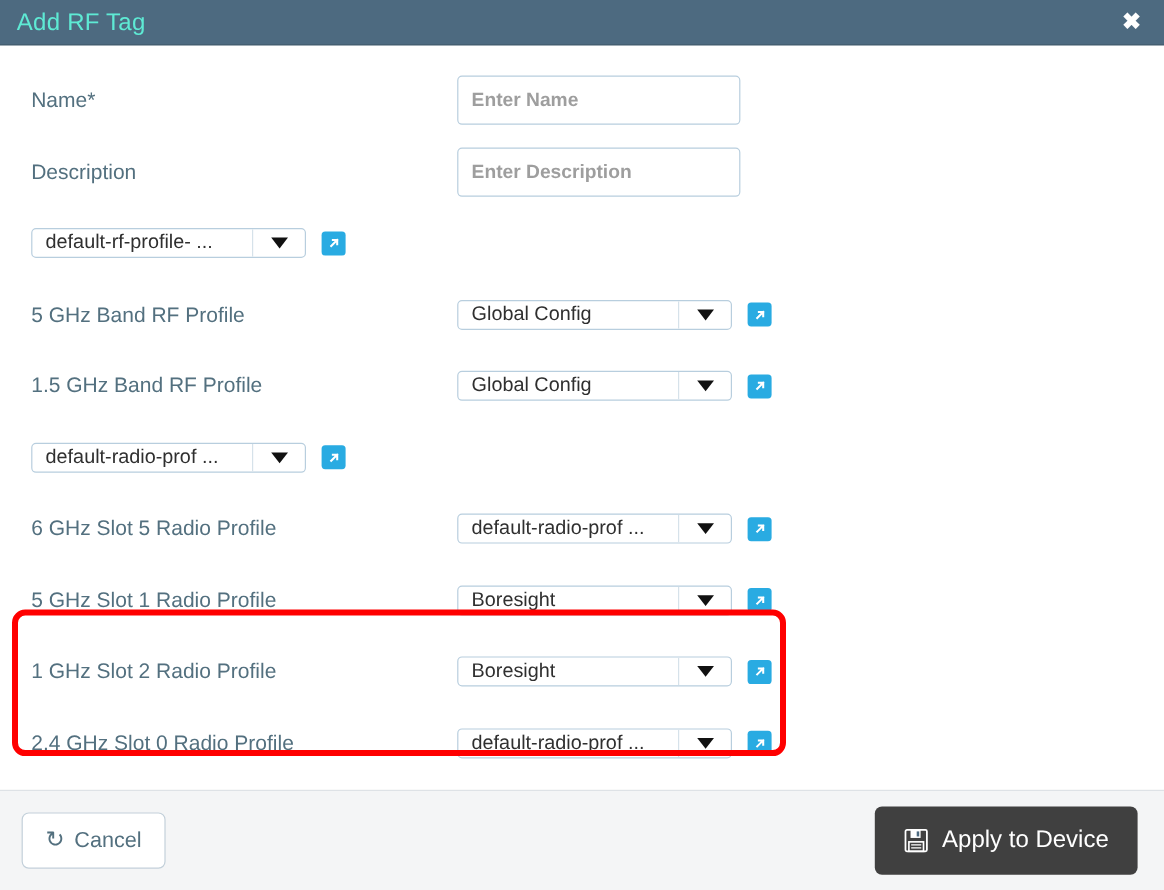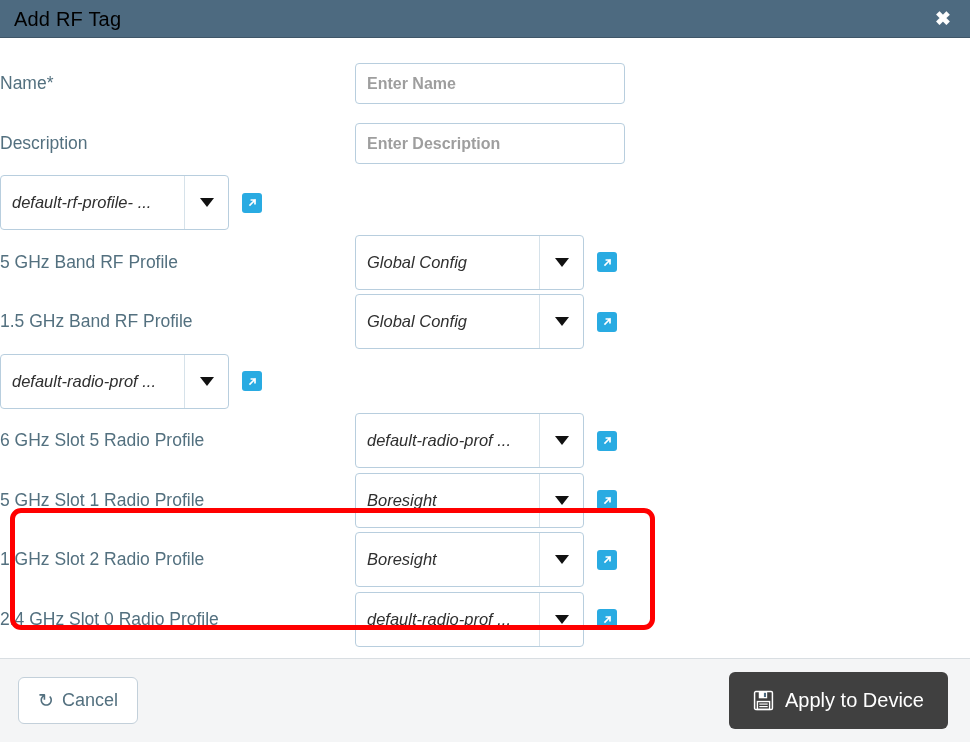--- a/index.html
+++ b/index.html
@@ -31,21 +31,21 @@
     height: 38px;
     background: #4d6a80;
     border-bottom: 1px solid #3f5668;
     display: flex;
     align-items: center;
     justify-content: space-between;
     padding: 0 16px 0 14px;
     flex: 0 0 auto;
   }
   .titlebar-title {
-    color: #000000;
+    color: #5eead4;
     font-size: 20px;
     font-weight: 400;
     letter-spacing: 0.2px;
     line-height: 1;
   }
   .close-btn {
     color: #ffffff;
     font-size: 19px;
     font-weight: bold;
     line-height: 1;
@@ -60,69 +60,69 @@
     background: #ffffff;
     padding: 16px 0 0 0;
     position: relative;
     overflow: hidden;
   }
 
   .form-row {
     display: flex;
     align-items: center;
     height: 59.5px;
+    padding-left: 26px;
   }
 
   .row-label {
     width: 355px;
     flex: 0 0 355px;
     color: #53707f;
     font-size: 17.5px;
     font-weight: 400;
     line-height: 1.2;
   }
 
   .field-wrap {
     display: flex;
     align-items: center;
     gap: 13px;
   }
 
   
   .text-input {
-    width: 270px;
+    width: 236px;
     height: 41px;
     border: 1px solid #b8cede;
     border-radius: 4px;
     background: #ffffff;
     font-family: "Liberation Sans", sans-serif;
     font-size: 16.5px;
     color: #4d7c0f;
     padding: 0 11px;
     outline: none;
   }
   .text-input::placeholder {
     color: #9e9e9e;
     font-weight: 600;
     font-size: 16px;
   }
 
   
   .select-box {
     width: 229px;
-    height: 55px;
+    height: 25px;
     border: 1px solid #b8cede;
     border-radius: 4px;
     background: #ffffff;
     display: flex;
     align-items: center;
     cursor: pointer;
     position: relative;
     overflow: hidden;
-    font-style: italic;
   }
   .select-value {
     flex: 1 1 auto;
     padding: 0 8px 0 11px;
     font-size: 16.5px;
     color: #2f2f2f;
     white-space: nowrap;
     overflow: hidden;
     text-overflow: clip;
     line-height: 39px;

